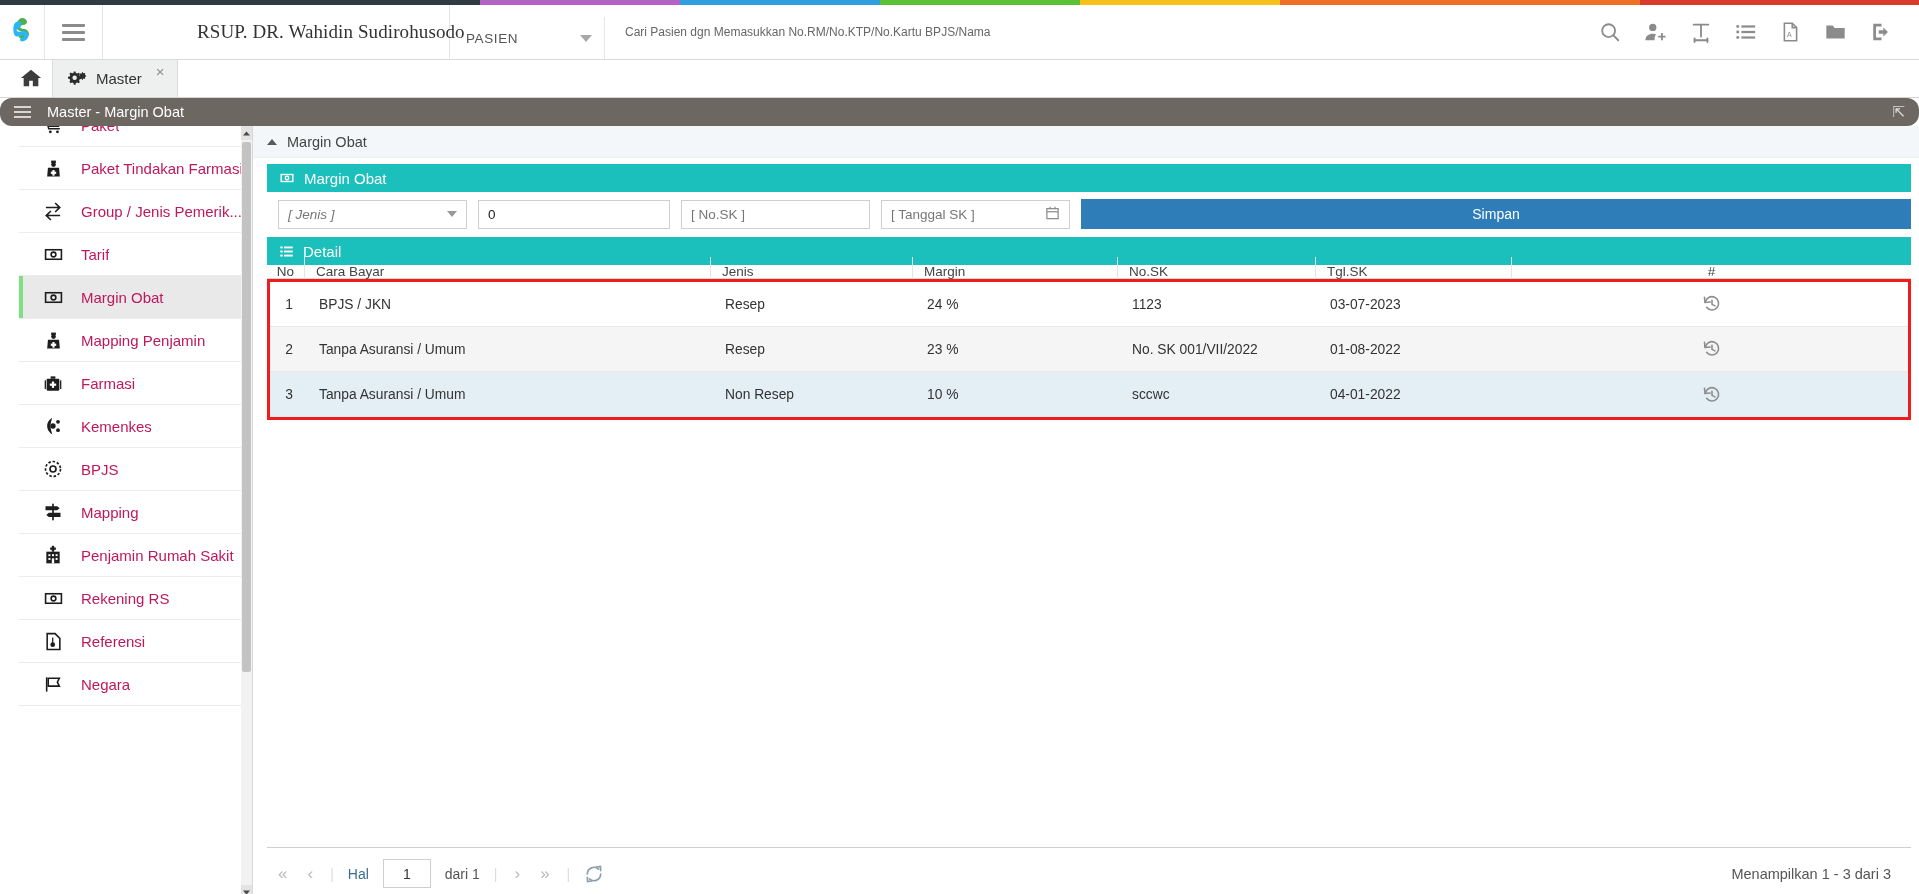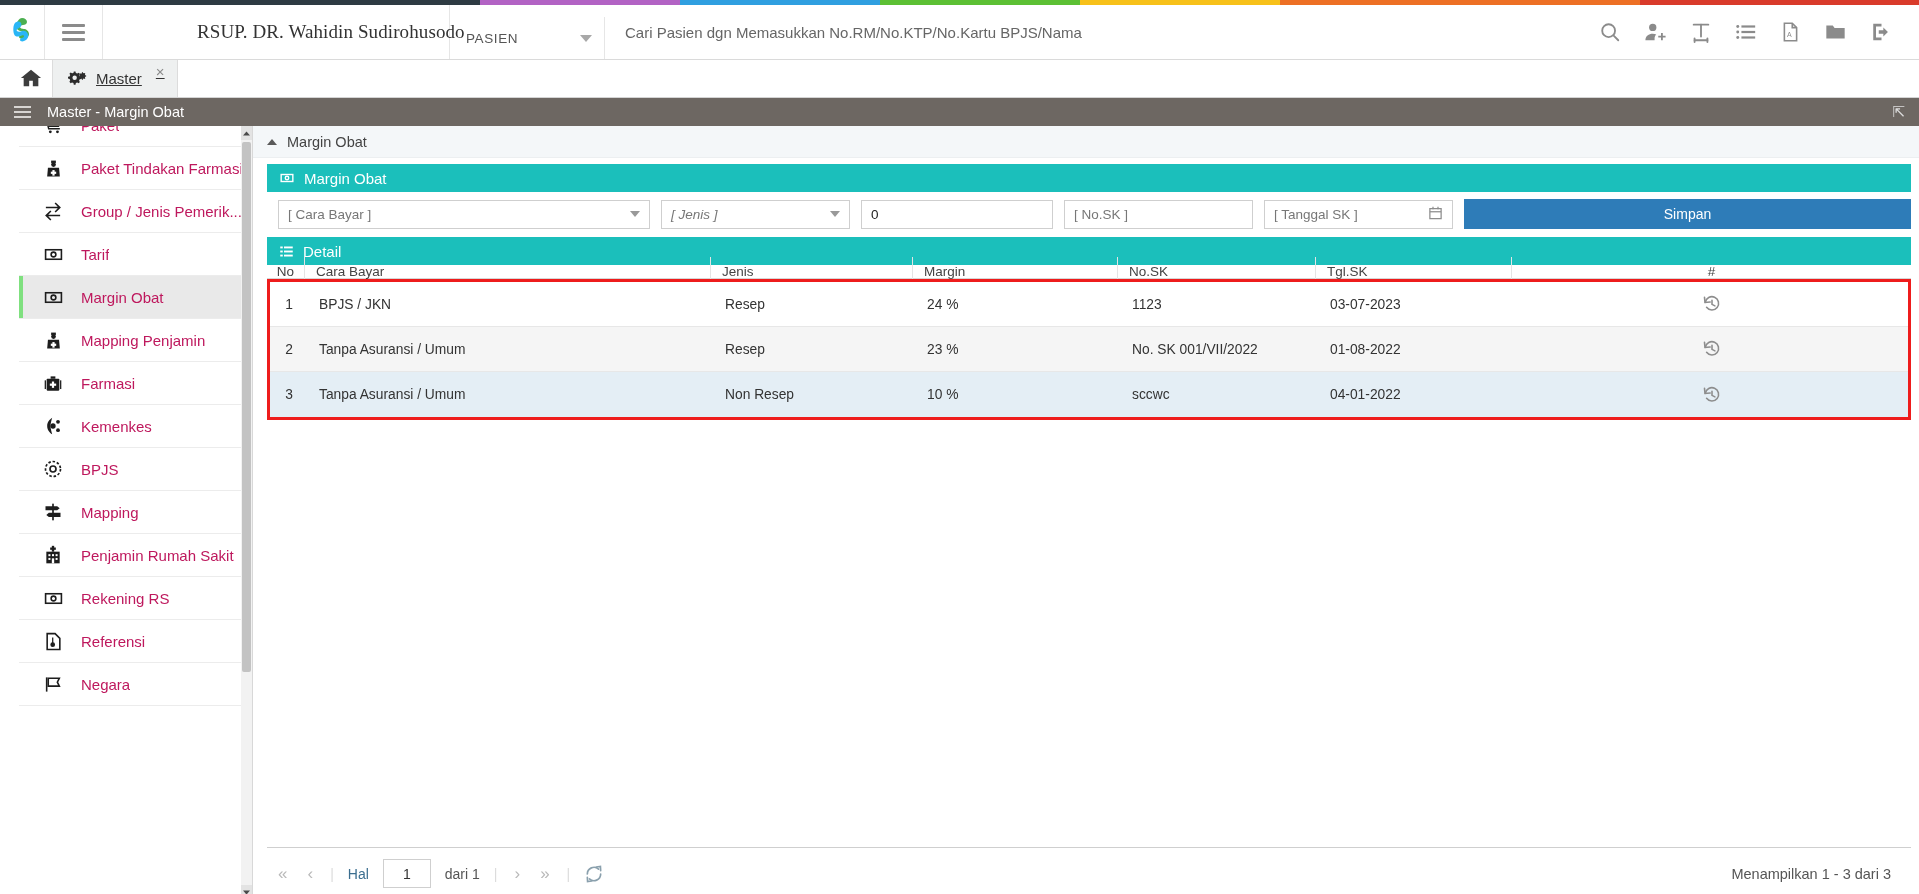--- a/index.html
+++ b/index.html
@@ -59,21 +59,21 @@
   .caret-down {
     width: 0; height: 0;
     border-left: 6px solid transparent; border-right: 6px solid transparent;
     border-top: 7px solid #a8a8a8;
   }
   .search-cell {
     flex: 1 1 auto; display: flex; align-items: center; padding-left: 18px;
   }
   .search-cell input {
     border: none; outline: none; width: 100%;
-    font-size: 15px; font-family: "Liberation Sans", sans-serif;
+    font-size: 12px; font-family: "Liberation Sans", sans-serif;
     color: #444; background: transparent;
   }
   .search-cell input::placeholder { color: #666; }
   .icon-cell {
     flex: none; display: flex; align-items: center; gap: 23px;
     padding-right: 26px; padding-left: 12px;
   }
   .icon-cell .ic { cursor: pointer; color: #8b8b8b; display: flex; align-items: center; }
 
   
@@ -84,29 +84,29 @@
     padding-left: 10px;
   }
   .tab-home {
     width: 42px; height: 38px; display: flex; align-items: center; justify-content: center;
     cursor: pointer;
   }
   .tab {
     height: 38px; display: flex; align-items: center; gap: 8px;
     padding: 0 12px 0 14px; background: #eef0f0;
     border-left: 1px solid #dcdcdc; border-right: 1px solid #dcdcdc;
-    cursor: pointer; font-size: 15px; color: #333; text-decoration: underline;
+    cursor: pointer; font-size: 15px; color: #333;
   }
   .tab .close { color: #8b8b8b; font-size: 15px; margin-left: 6px; align-self: flex-start; margin-top: 4px; cursor: pointer; }
 
   
   .pagebar {
     height: 28px; background: #6d6762; color: #fff;
     display: flex; align-items: center; padding: 0 14px;
-    font-size: 14.5px; justify-content: space-between;
+    font-size: 14.5px; justify-content: space-between; border-radius: 12px;
   }
   .pagebar .left { display: flex; align-items: center; gap: 16px; }
   .pagebar .mini-bars span { display:block; width: 17px; height: 2px; background: #d8d5d2; margin: 3px 0; }
   .pagebar .expand { color: #ddd; font-size: 15px; cursor: pointer; }
 
   
   .body-wrap { display: flex; height: 773px; }
 
   
   .sidebar {
@@ -567,24 +567,20 @@
         <span class="sh-icon">
           <svg width="16" height="14" viewBox="0 0 24 24" fill="none" stroke="#fff" stroke-width="2.4">
             <rect x="2" y="6" width="20" height="12"></rect>
               <circle cx="12" cy="12" r="3"></circle>
           </svg>
         </span>
         <span>Margin Obat</span>
       </div>
 
       <div class="form-row">
-        <div class="ff sel w-cara">
-          <span>[ Cara Bayar ]</span>
-          <span class="caret-sm"></span>
-        </div>
         <div class="ff sel w-jenis">
           <span>[ Jenis ]</span>
           <span class="caret-sm"></span>
         </div>
         <div class="ff w-margin">
           <span>0</span>
         </div>
         <div class="ff w-nosk">
           <span>[ No.SK ]</span>
         </div>

